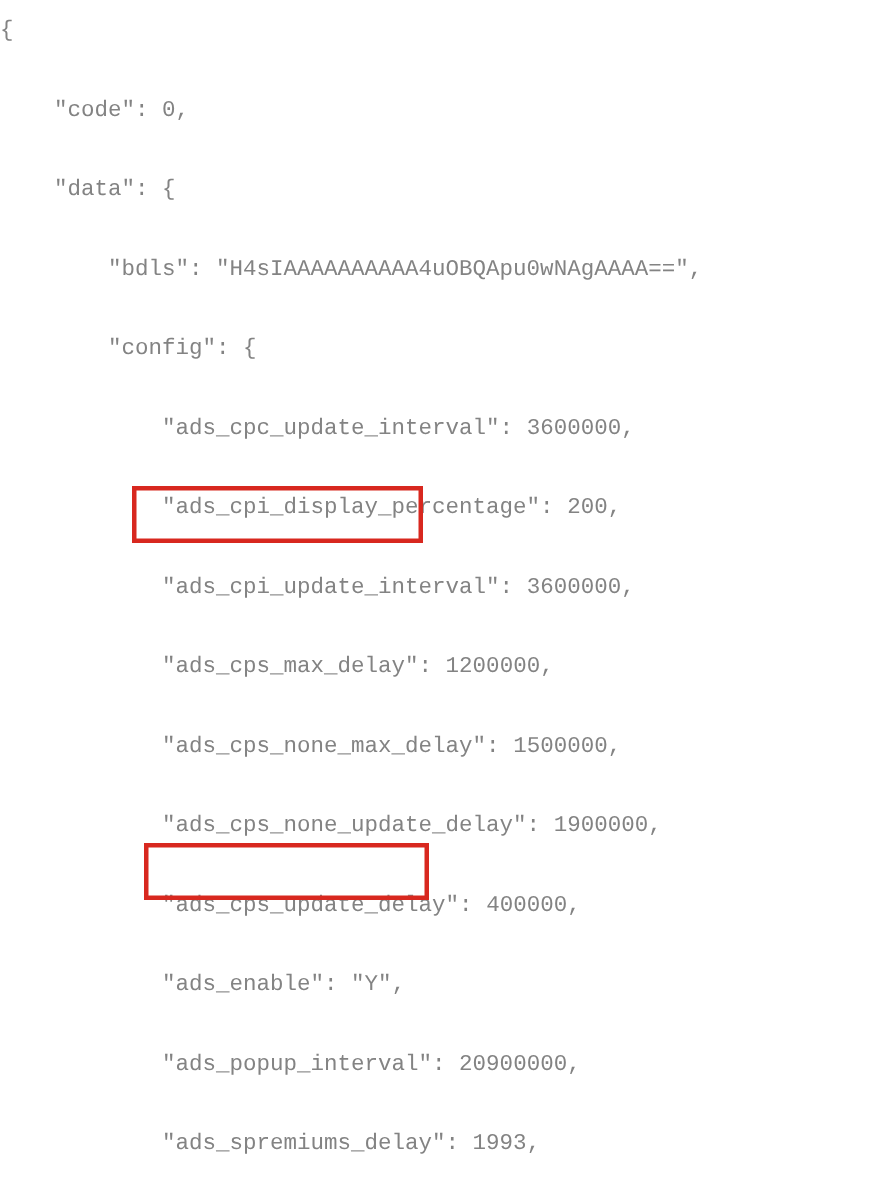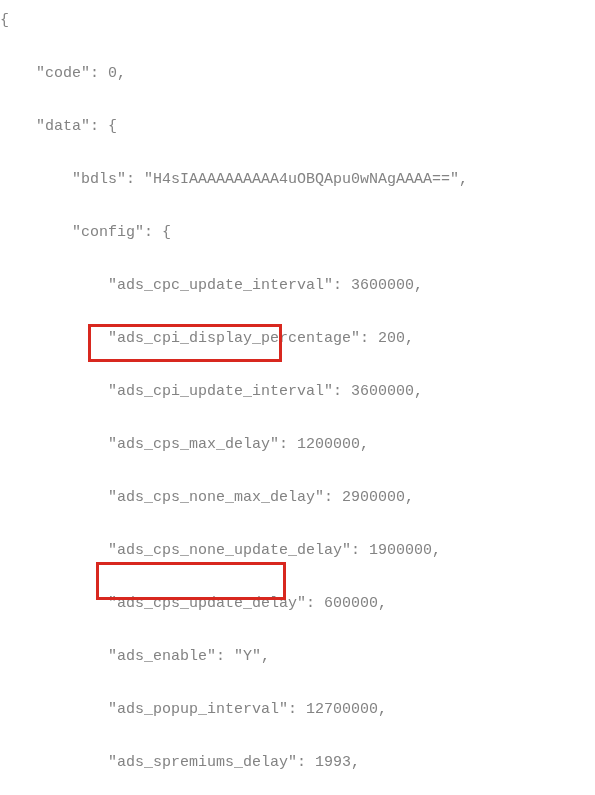--- a/index.html
+++ b/index.html
@@ -38,25 +38,25 @@
 
 <pre class="json"><span class="line"><span>{</span></span>
 <span class="line"><span>    </span><span class="key">"code"</span><span class="punct">: </span><span class="num">0</span><span class="punct">,</span></span>
 <span class="line"><span>    </span><span class="key">"data"</span><span class="punct">: {</span></span>
 <span class="line"><span>        </span><span class="key">"bdls"</span><span class="punct">: </span><span class="str">"H4sIAAAAAAAAAA4uOBQApu0wNAgAAAA=="</span><span class="punct">,</span></span>
 <span class="line"><span>        </span><span class="key">"config"</span><span class="punct">: {</span></span>
 <span class="line"><span>            </span><span class="key">"ads_cpc_update_interval"</span><span class="punct">: </span><span class="num">3600000</span><span class="punct">,</span></span>
 <span class="line"><span>            </span><span class="key">"ads_cpi_display_percentage"</span><span class="punct">: </span><span class="num">200</span><span class="punct">,</span></span>
 <span class="line"><span>            </span><span class="key">"ads_cpi_update_interval"</span><span class="punct">: </span><span class="num">3600000</span><span class="punct">,</span></span>
 <span class="line"><span>            </span><span class="key">"ads_cps_max_delay"</span><span class="punct">: </span><span class="num">1200000</span><span class="punct">,</span></span>
-<span class="line"><span>            </span><span class="key">"ads_cps_none_max_delay"</span><span class="punct">: </span><span class="num">2900000</span><span class="punct">,</span></span>
+<span class="line"><span>            </span><span class="key">"ads_cps_none_max_delay"</span><span class="punct">: </span><span class="num">1500000</span><span class="punct">,</span></span>
 <span class="line"><span>            </span><span class="key">"ads_cps_none_update_delay"</span><span class="punct">: </span><span class="num">1900000</span><span class="punct">,</span></span>
-<span class="line"><span>            </span><span class="key">"ads_cps_update_delay"</span><span class="punct">: </span><span class="num">600000</span><span class="punct">,</span></span>
+<span class="line"><span>            </span><span class="key">"ads_cps_update_delay"</span><span class="punct">: </span><span class="num">400000</span><span class="punct">,</span></span>
 <span class="line"><span>            </span><span class="key">"ads_enable"</span><span class="punct">: </span><span class="str">"Y"</span><span class="punct">,</span></span>
-<span class="line"><span>            </span><span class="key">"ads_popup_interval"</span><span class="punct">: </span><span class="num">12700000</span><span class="punct">,</span></span>
+<span class="line"><span>            </span><span class="key">"ads_popup_interval"</span><span class="punct">: </span><span class="num">20900000</span><span class="punct">,</span></span>
 <span class="line"><span>            </span><span class="key">"ads_spremiums_delay"</span><span class="punct">: </span><span class="num">1993</span><span class="punct">,</span></span>
 
 
 
 
 
 
 
 
 

